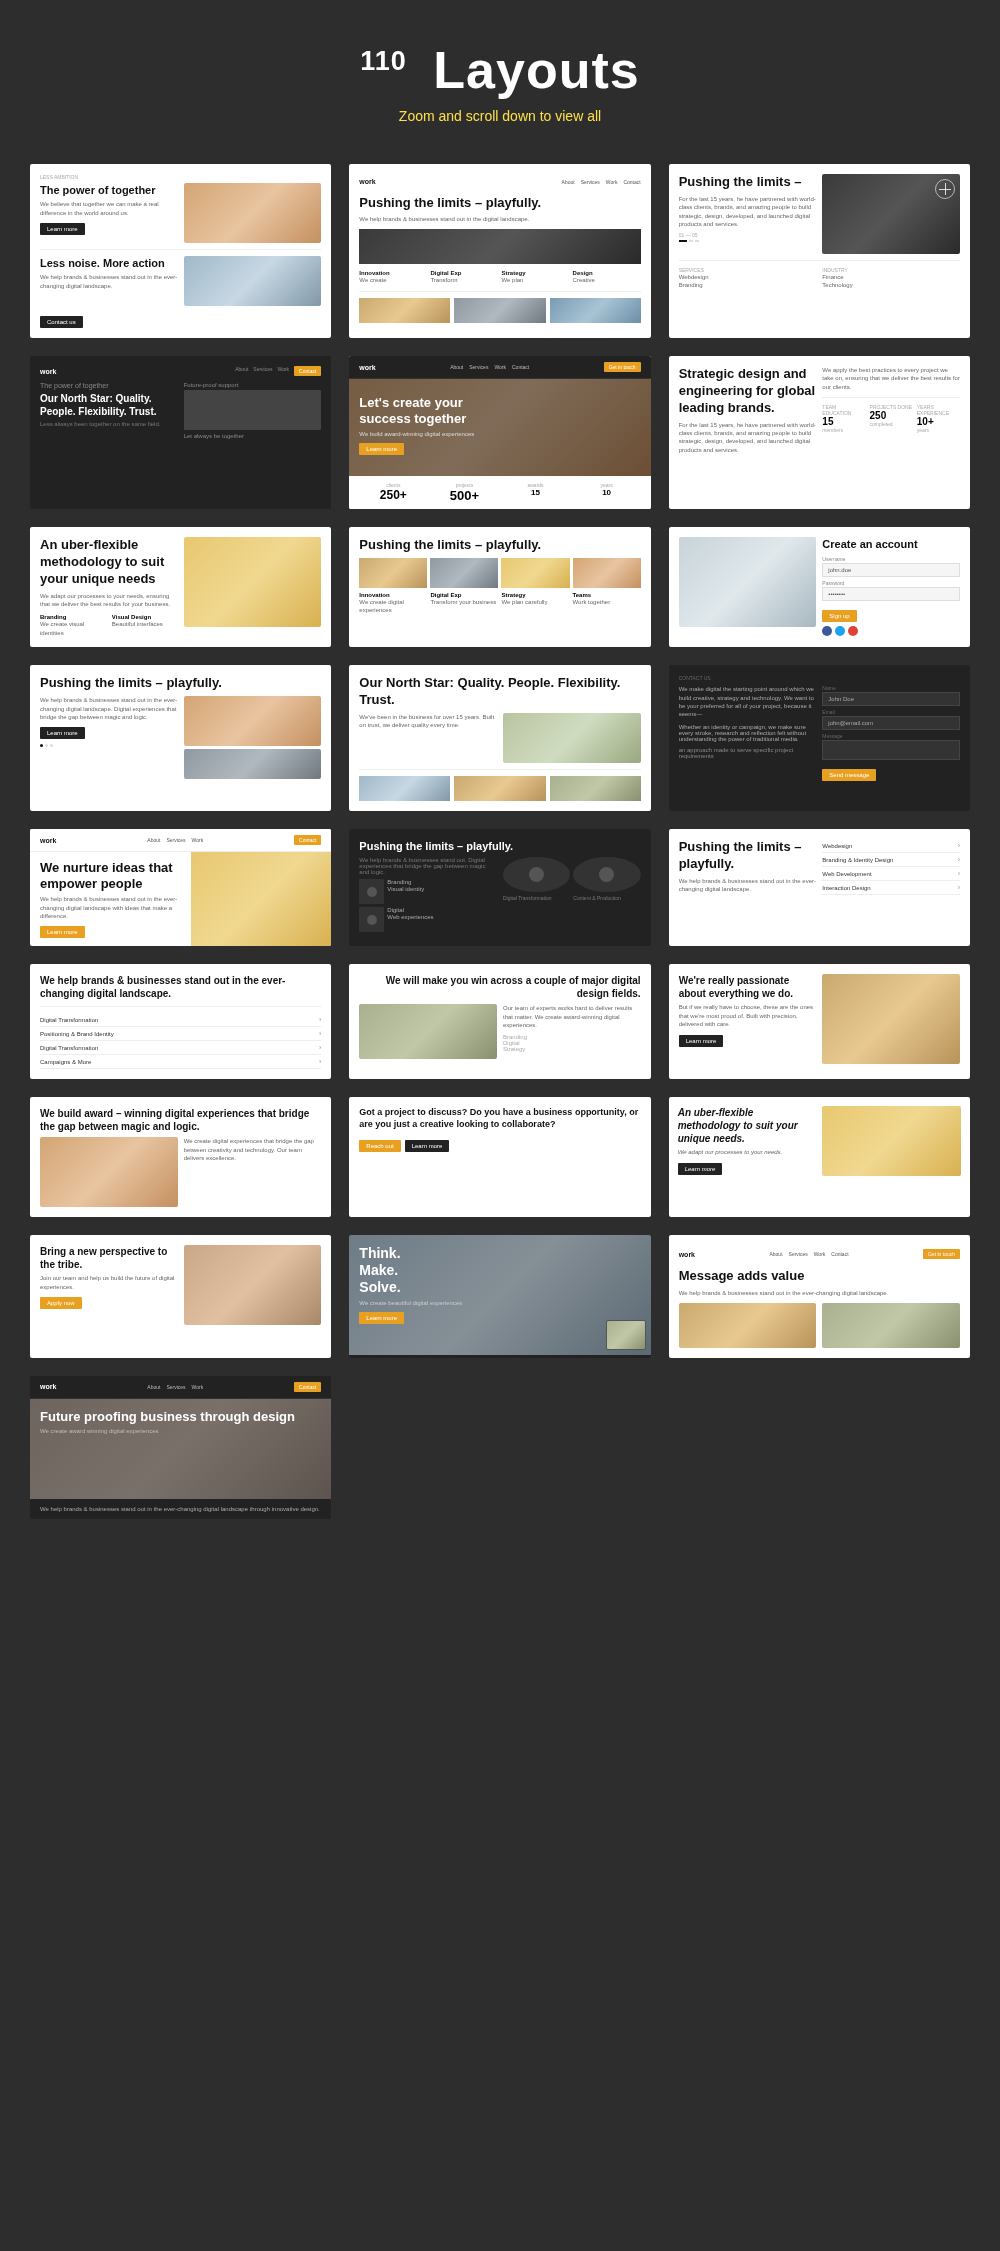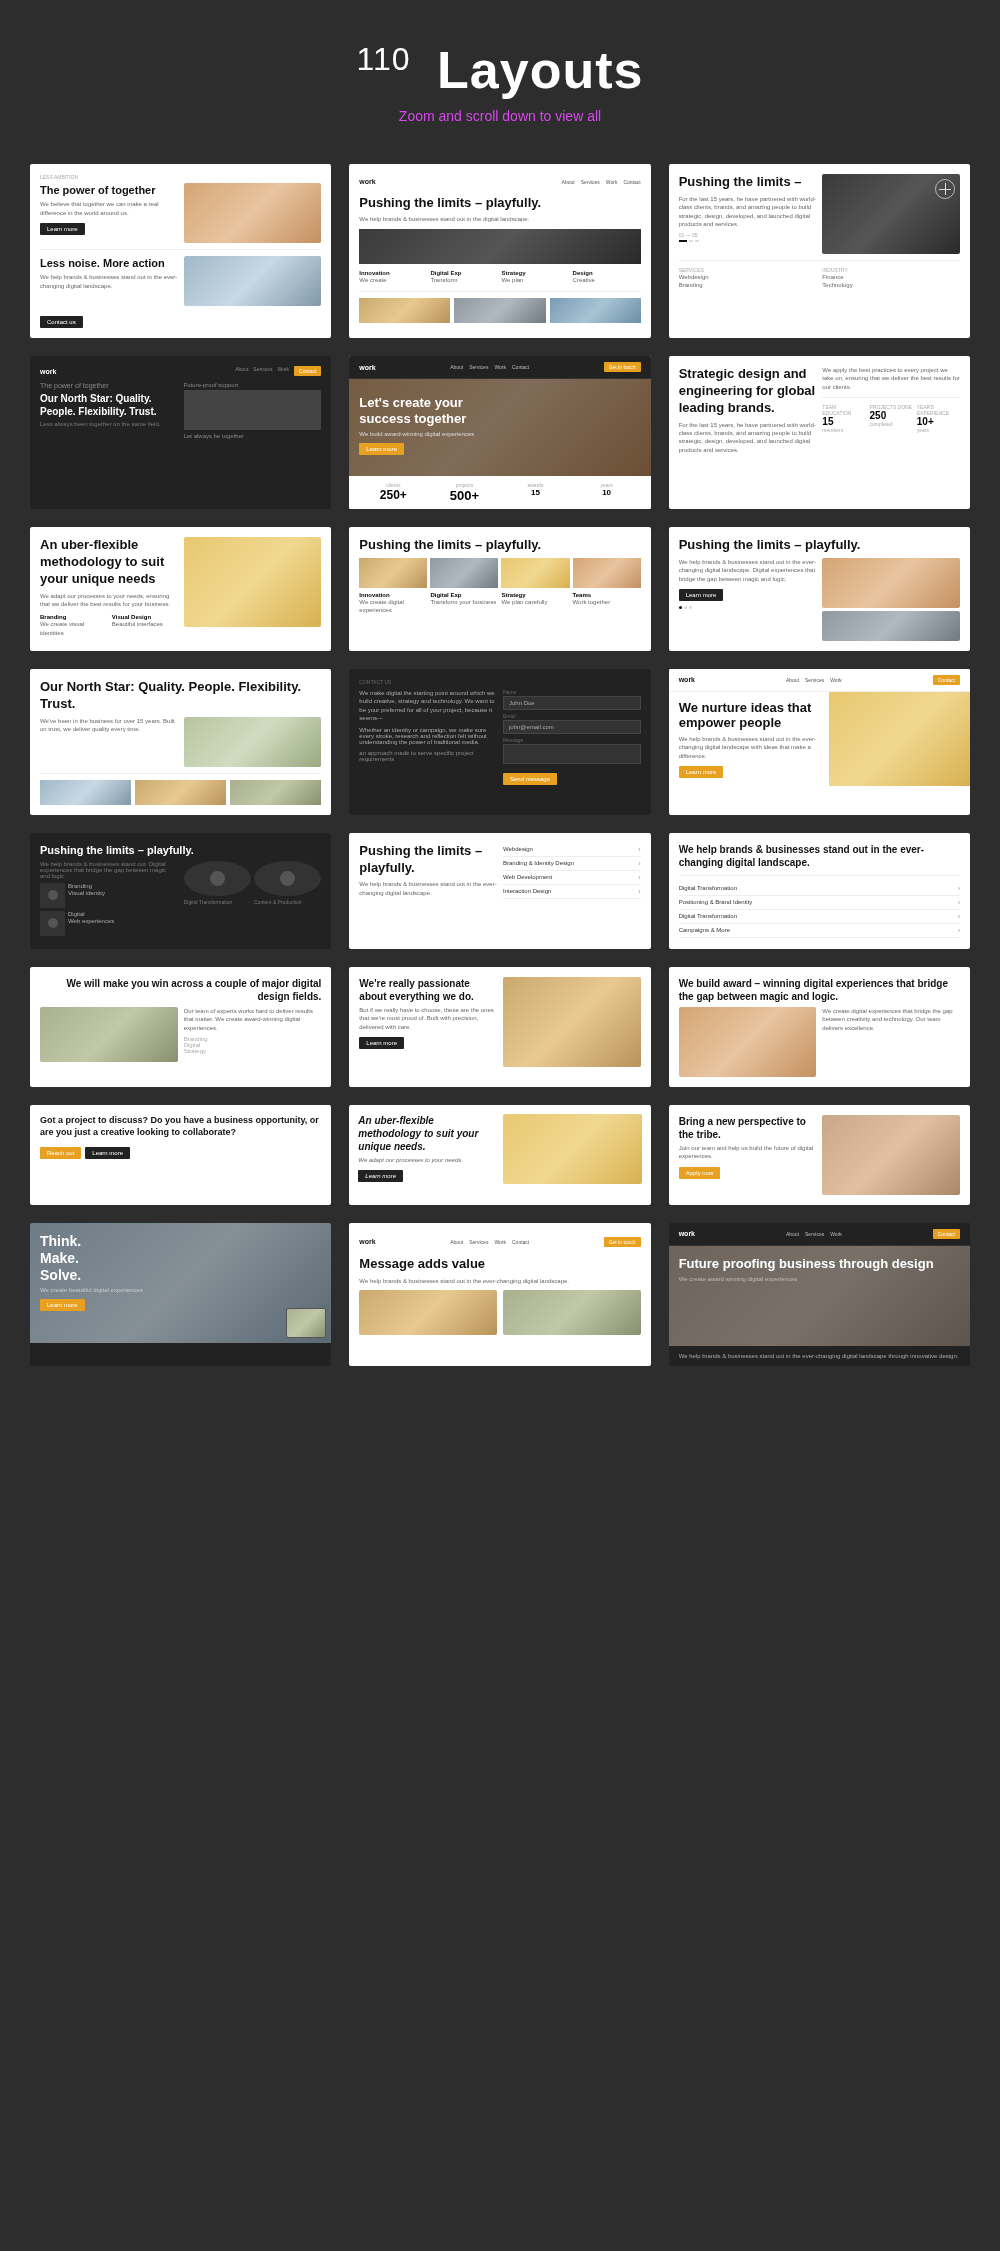--- a/index.html
+++ b/index.html
@@ -13,28 +13,28 @@
       text-align: center;
       padding: 40px 0 20px;
       color: #fff;
     }
     .header h1 {
       font-size: 52px;
       font-weight: 900;
       letter-spacing: 1px;
     }
     .header h1 span.num {
-      font-size: 32px;
-      font-weight: 400;
+      font-size: 27px;
+      font-weight: 700;
       vertical-align: super;
       margin-right: 11px;
     }
     .header p {
       font-size: 14px;
-      color: #d946ef;
+      color: #fde047;
       margin-top: 8px;
     }
     .grid {
       display: grid;
       grid-template-columns: repeat(3, 1fr);
       gap: 18px;
       padding: 20px 30px 40px;
     }
     .card {
       background: #fff;
@@ -488,20 +488,40 @@
           <div class="tiny-text">We plan carefully</div>
         </div>
         <div>
           <div style="font-size:6px;font-weight:bold;">Teams</div>
           <div class="tiny-text">Work together</div>
         </div>
       </div>
     </div>
   </div>
 
+  <div class="card">
+    <div style="padding:10px;">
+      <div class="two-col">
+        <div class="img-placeholder photo-bike" style="height:90px;border-radius:2px;"></div>
+        <div>
+          <div class="small-title" style="margin-bottom:5px;">Create an account</div>
+          <div class="form-label">Username</div>
+          <div class="input-field">john.doe</div>
+          <div class="form-label">Password</div>
+          <div class="input-field">••••••••</div>
+          <div class="orange-btn">Sign up</div>
+          <div style="margin-top:4px;display:flex;gap:3px;">
+            <div style="width:10px;height:10px;border-radius:50%;background:#3b5998;"></div>
+            <div style="width:10px;height:10px;border-radius:50%;background:#1da1f2;"></div>
+            <div style="width:10px;height:10px;border-radius:50%;background:#db4437;"></div>
+          </div>
+        </div>
+      </div>
+    </div>
+  </div>
 
   <div class="card">
     <div style="padding:10px;">
       <div class="small-title large" style="margin-bottom:4px;">Pushing the limits – playfully.</div>
       <div class="two-col">
         <div>
           <div class="tiny-text">We help brands &amp; businesses stand out in the ever-changing digital landscape. Digital experiences that bridge the gap between magic and logic.</div>
           <div class="dark-btn" style="margin-top:5px;">Learn more</div>
           <div style="margin-top:5px;display:flex;gap:2px;">
             <div style="width:3px;height:3px;background:#111;border-radius:50%;"></div>

